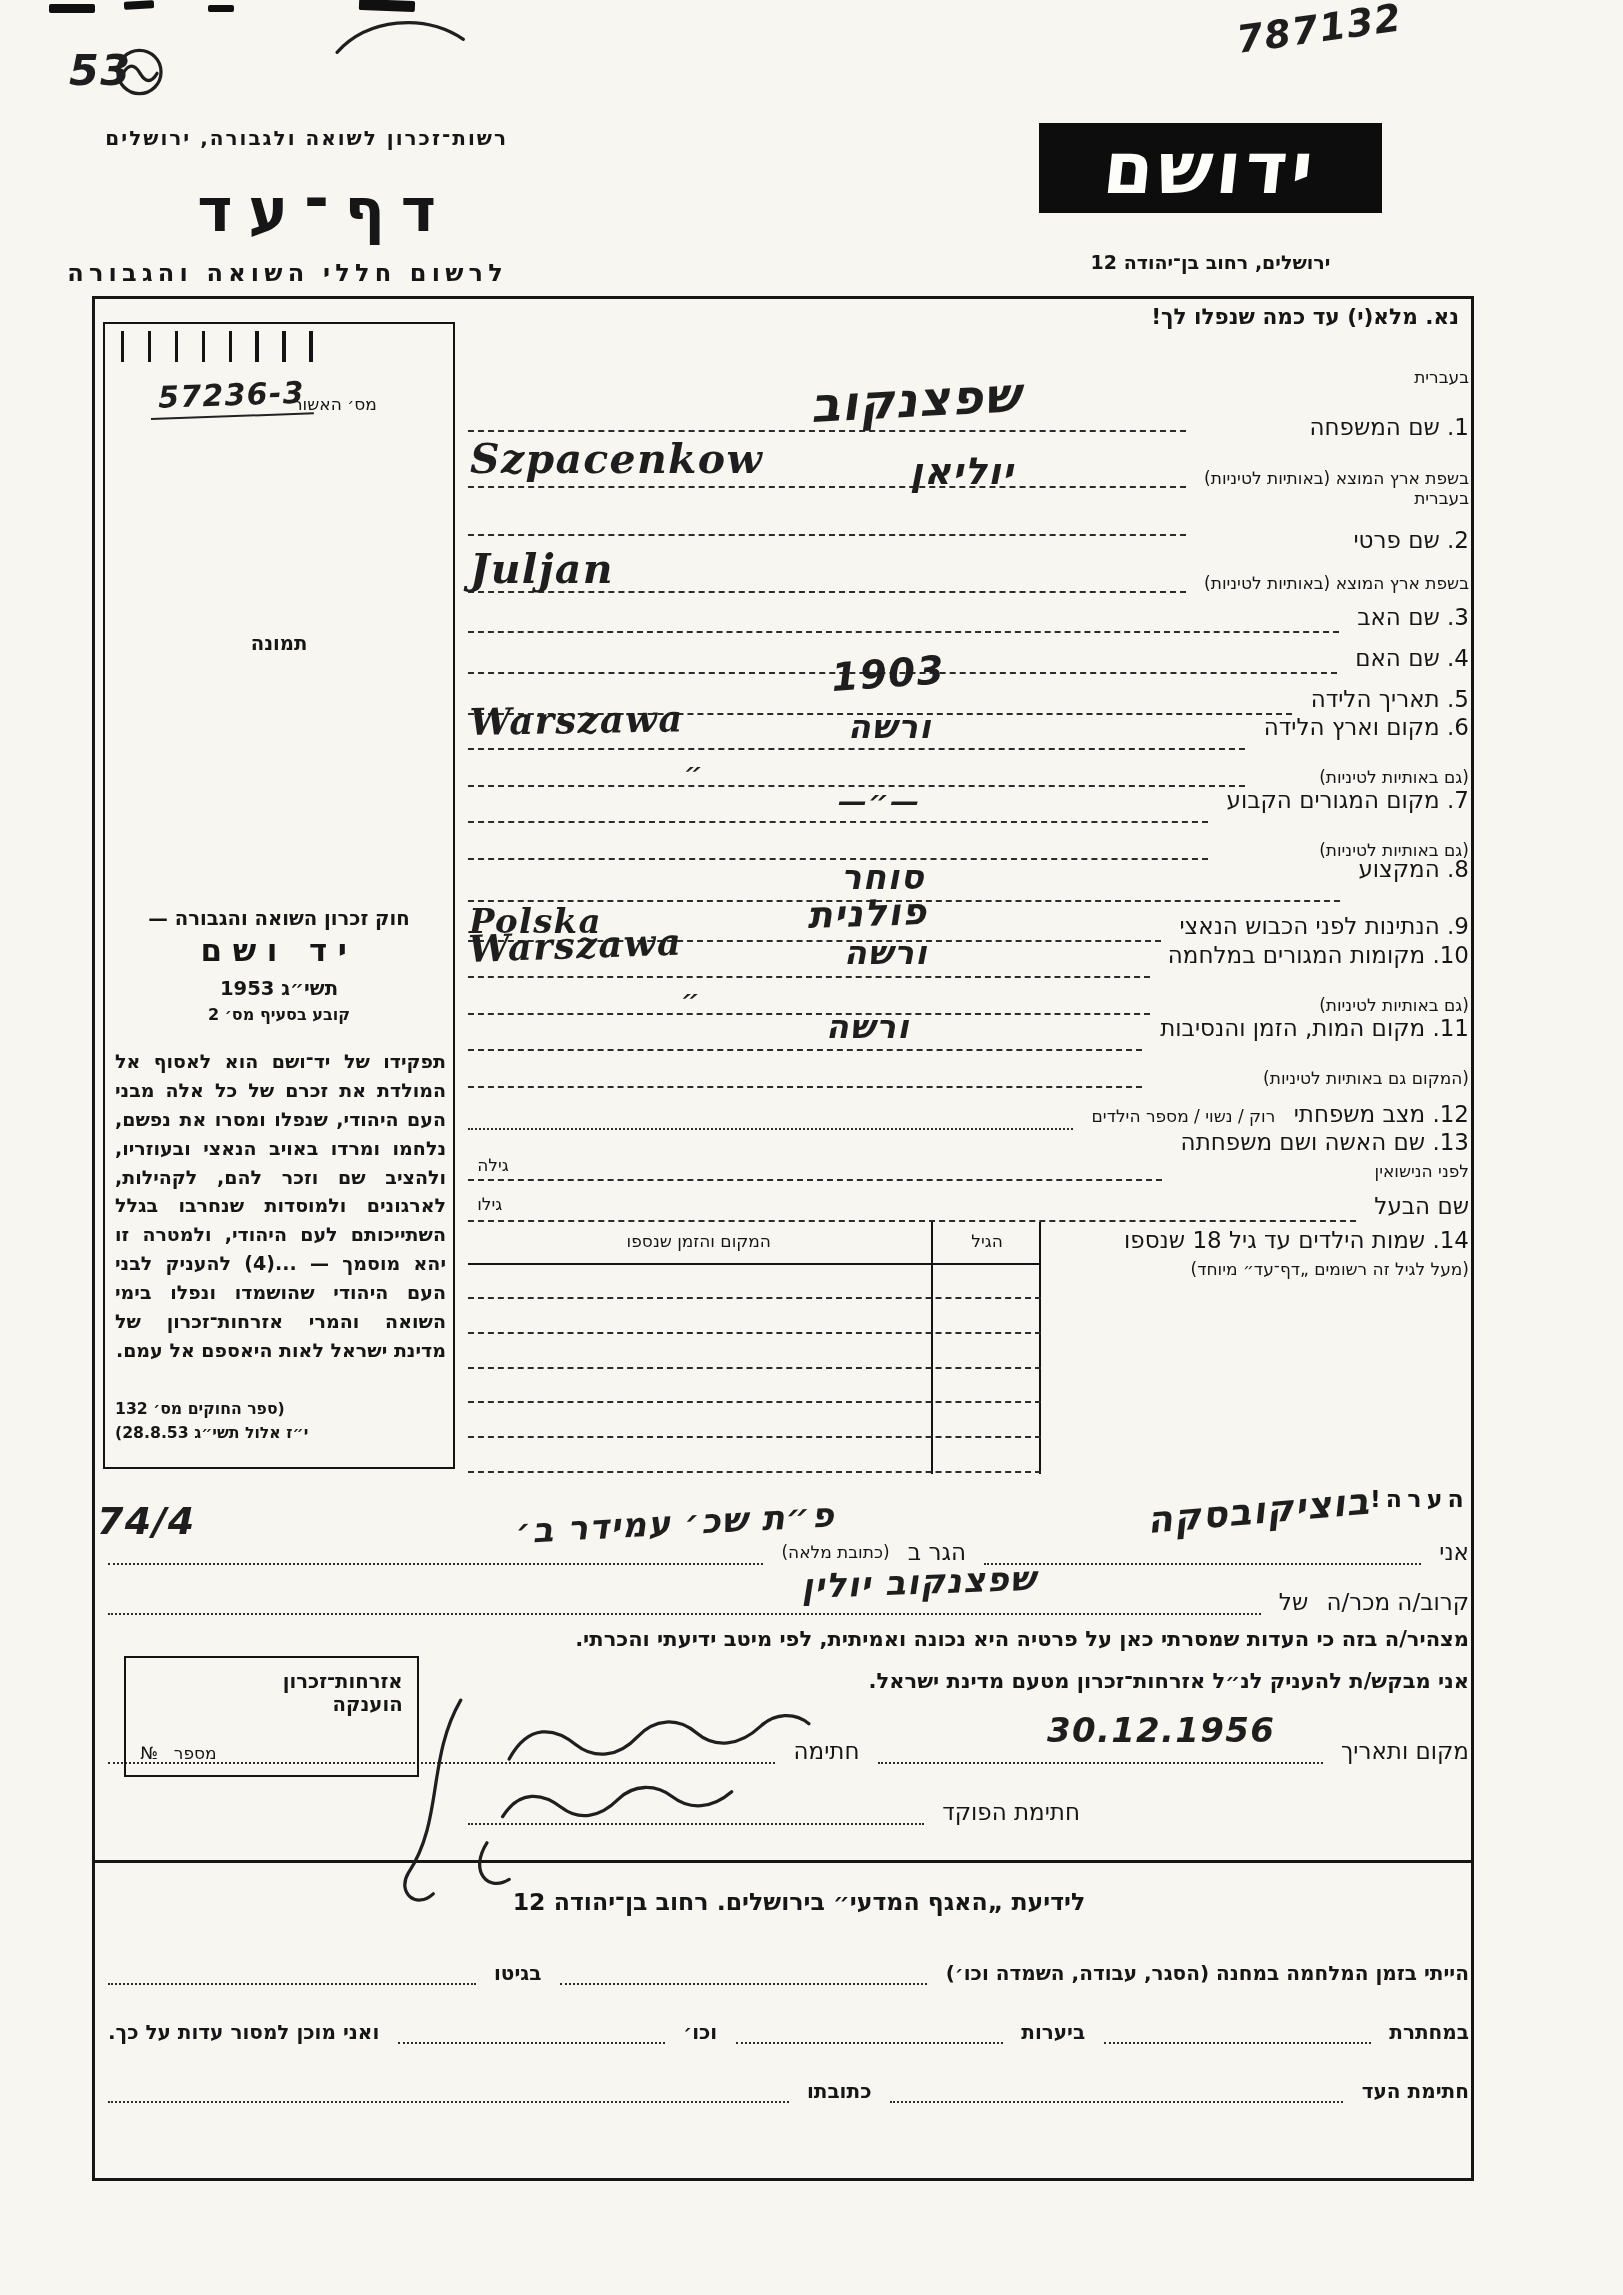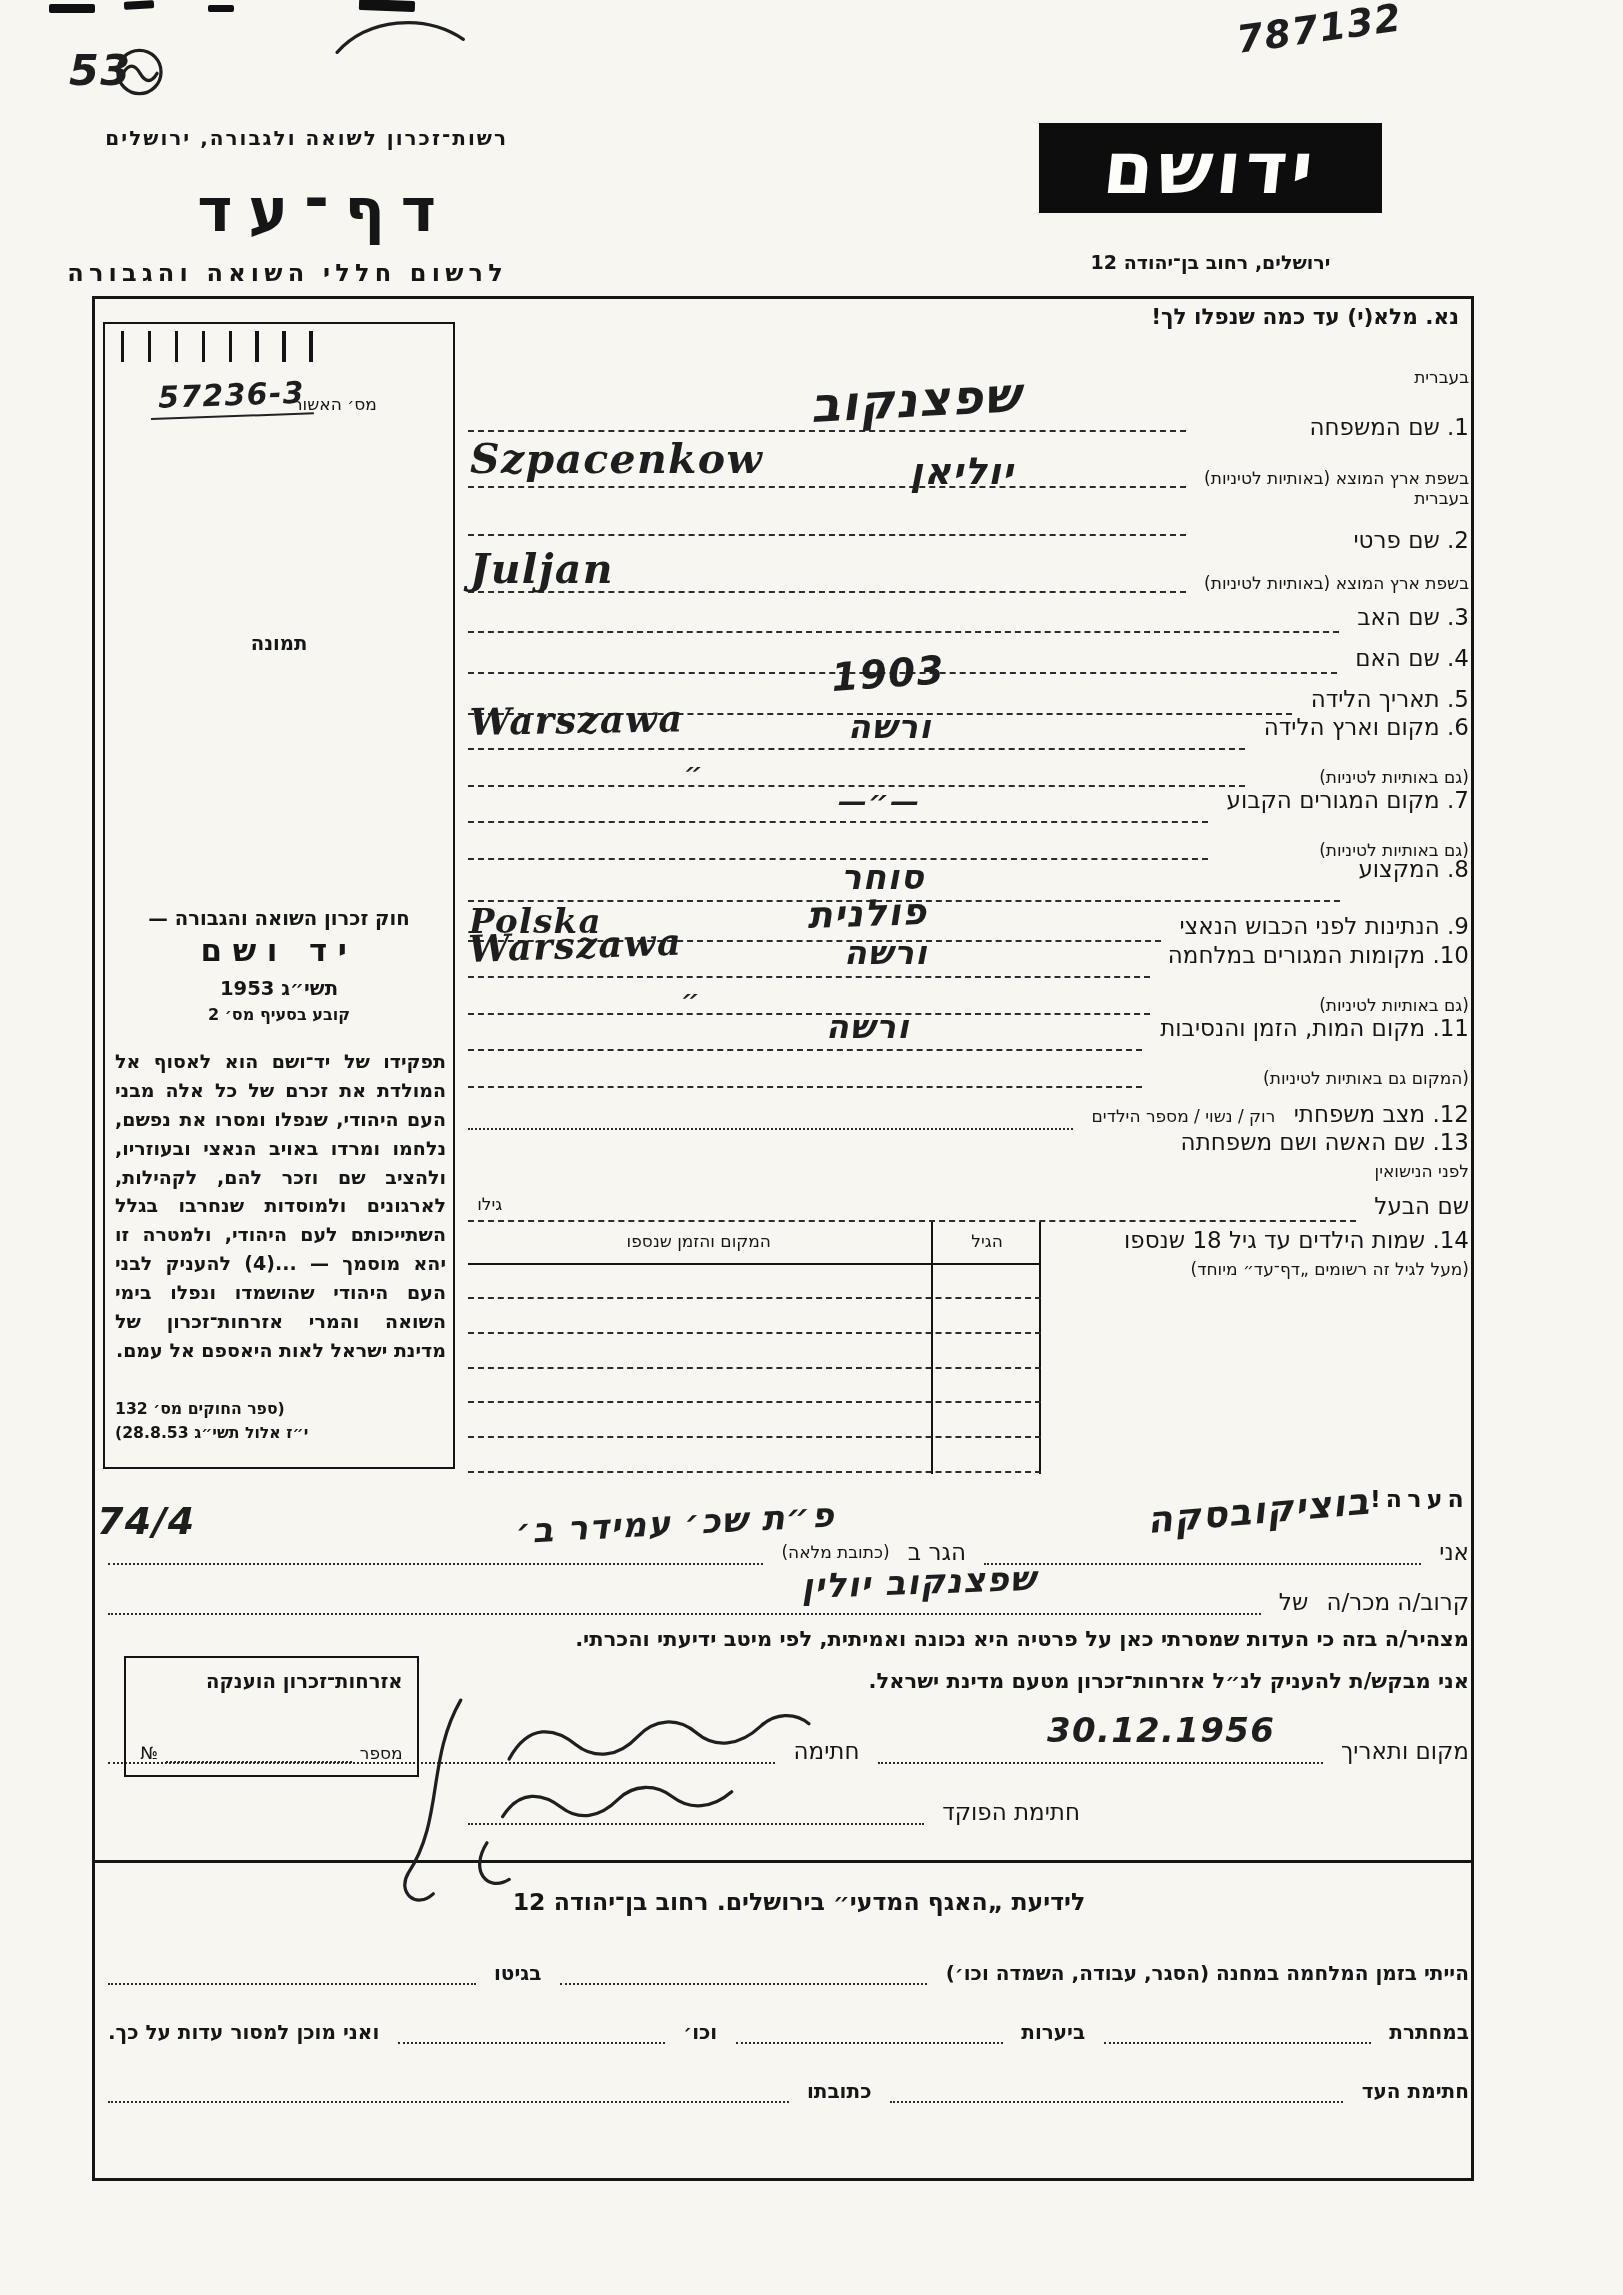--- a/index.html
+++ b/index.html
@@ -172,20 +172,24 @@
   <div class="lbl" style="margin-bottom:2.6px">12. מצב משפחתי</div>
   <div class="sm" style="margin-bottom:3.9px">רוק / נשוי / מספר הילדים</div>
   <div class="dotseg"></div>
 </div>
 
 <div class="abs row row-stretch" style="left:468px;top:1129px;width:1001px;height:52px">
   <div class="labels-stack">
     <div class="lbl">13. שם האשה ושם משפחתה</div>
     <div class="sm">לפני הנישואין</div>
   </div>
+  <div class="linecol">
+    <div class="dline dash" style="bottom:0"></div>
+    <span class="sm abs" style="left:9.2px;bottom:5.2px">גילה</span>
+  </div>
 </div>
 
 <div class="abs row" style="left:468px;top:1181px;width:1001px;height:41px">
   <div class="lbl" style="margin-bottom:2.6px">שם הבעל</div>
   <div class="dashseg">
     <span class="sm abs" style="left:9.2px;bottom:5.2px">גילו</span>
   </div>
 </div>
 
 <div class="abs" style="left:1047px;top:1227px;width:422px;text-align:right">
@@ -228,21 +232,21 @@
   <div class="lbl">מקום ותאריך</div>
   <div class="dotseg" style="flex:2"></div>
   <div class="lbl">חתימה</div>
   <div class="dotseg" style="flex:3"></div>
 </div>
 <div class="abs row" style="left:468px;top:1777px;width:612px;height:48px">
   <div class="lbl">חתימת הפוקד</div>
   <div class="dotseg"></div>
 </div>
 
-<div class="abs box" style="left:124px;top:1656px;width:295px;height:121px;padding:11.8px 14.4px;display:flex;flex-direction:column;justify-content:space-between">
+<div class="abs box" style="left:124px;top:1656px;width:295px;height:121px;padding:11.8px 14.4px;display:flex;flex-direction:row;justify-content:space-between">
   <div class="b" style="font-size:19.6px">אזרחות־זכרון הוענקה</div>
   <div style="display:flex;align-items:flex-end;gap:7.9px">
     <span class="sm">מספר</span>
     <span class="dotseg" style="display:block"></span>
     <span class="sm">№</span>
   </div>
 </div>
 
 <div class="abs" style="left:92px;top:1860px;width:1382px;border-top:3.3px solid #161616"></div>
 

